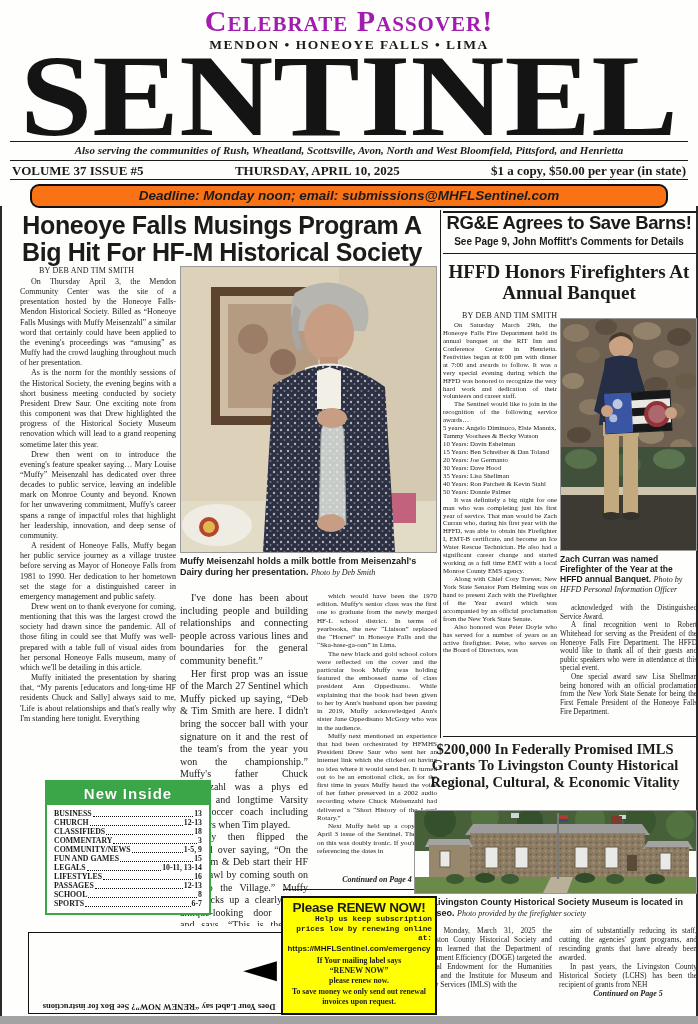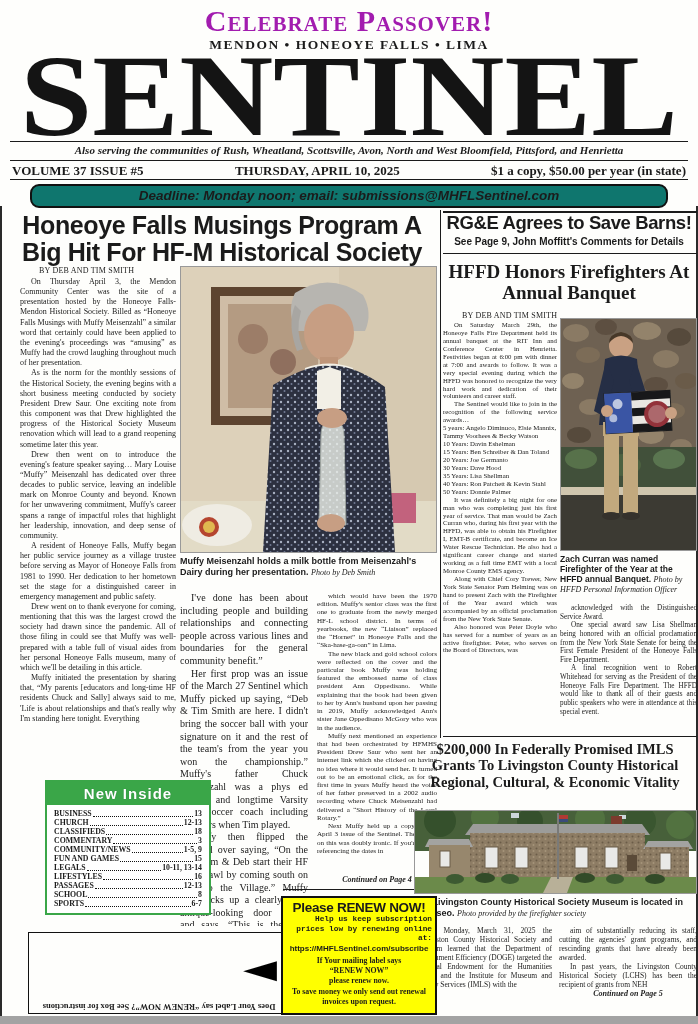--- a/index.html
+++ b/index.html
@@ -9,21 +9,21 @@
   .sans{font-family:"Liberation Sans",sans-serif;}
   .ctr{text-align:center;}
   .rule{position:absolute;background:#1b1b1b;}
   
   .passover{top:6px;left:0;width:100%;font-variant-caps:small-caps;font-weight:bold;
             font-size:30px;letter-spacing:1px;line-height:1;}
   .towns{top:37px;left:0;width:100%;font-weight:bold;font-size:13.5px;letter-spacing:1.5px;}
   .masthead{top:44px;left:10px;width:678px;}
   .tagline{top:144px;left:0;width:100%;font-style:italic;font-weight:bold;font-size:11px;}
   .volrow{top:163px;left:12px;width:674px;font-weight:bold;font-size:13px;display:flex;justify-content:space-between;}
-  .deadline{top:184px;left:30px;width:634px;height:20px;background:#0f766e;border:2px solid #111;
+  .deadline{top:184px;left:30px;width:634px;height:20px;background:#f97316;border:2px solid #111;
             border-radius:9px;font-weight:bold;font-style:italic;font-size:13.5px;line-height:20px;}
   
   .hl1{top:212px;left:8px;width:428px;font-weight:bold;font-size:25px;line-height:1.06;letter-spacing:-0.4px;}
   .byline{font-size:8px;letter-spacing:0.2px;padding-left:19px;}
   .bodycol p{margin:0;text-indent:11px;text-align:justify;}
   .bodycol p:first-child{}
   .col1{top:277px;left:20px;width:156px;height:502px;font-size:8px;line-height:1.27;overflow:hidden;}
   .photo{border:1px solid #999;box-sizing:border-box;}
   .cap{font-weight:bold;font-size:9px;line-height:1.2;}
   .capcred{font-family:"Liberation Serif",serif;font-weight:normal;font-style:italic;font-size:8px;}
@@ -222,21 +222,21 @@
       </div>
   </div>
 
   <div class="abs labelbox">
     <div class="labeltxt">Does Your Label say “RENEW NOW”? See Box for instructions</div>
   </div>
 
   <div class="abs sans renew">
     <div class="renewtitle">Please RENEW NOW!</div>
     <div class="renewline" style="font-family:Liberation Mono, monospace;text-align:right;">Help us keep subscription prices low by renewing online at:</div>
-    <div class="renewurl">https://MHFLSentinel.com/subscribe</div>
+    <div class="renewurl">https://MHFLSentinel.com/emergency</div>
     <div class="renewline" style="font-family:'Liberation Serif',serif;margin-top:3px;">If Your mailing label says</div>
     <div class="renewline" style="font-family:'Liberation Serif',serif;">“RENEW NOW”</div>
     <div class="renewline" style="font-family:'Liberation Serif',serif;">please renew now.</div>
     <div class="renewline" style="font-family:'Liberation Serif',serif;margin-top:2px;">To save money we only send out renewal invoices upon request.</div>
   </div>
   <div class="abs arrow">◀</div>
 
   <div class="rule vdiv"></div>
   <div class="rule" style="top:211px;left:443px;width:254px;height:1.5px;"></div>
   <div class="abs ctr sans hl-rg">RG&amp;E Agrees to Save Barns!</div>
@@ -319,22 +319,22 @@
         <circle cx="110" cy="94" r="6" fill="#c9a183"></circle>
     </svg>
   </div>
   <div class="abs sans cap2" style="top:554px;left:560px;width:137px;">
     <span>Zach Curran was named Firefighter of the Year at the HFFD annual Banquet.</span>
     <span class="capcred">Photo by HFFD Personal Information Officer</span>
   </div>
 
   <div class="abs bodycol hcol2">
       <p>acknowledged with the Distinguished Service Award.</p>
+      <p>A final recognition went to Robert Whitehead for serving as the President of the Honeoye Falls Fire Department. The HFFD would like to thank all of their guests and public speakers who were in attendance at this special event.</p>
       <p>One special award saw Lisa Shellman being honored with an official proclamation from the New York State Senate for being the First Female President of the Honeoye Falls Fire Department.</p>
-      <p>A final recognition went to Robert Whitehead for serving as the President of the Honeoye Falls Fire Department. The HFFD would like to thank all of their guests and public speakers who were in attendance at this special event.</p>
     </div>
 
   <div class="rule" style="top:736px;left:443px;width:254px;height:1px;"></div>
   <div class="abs ctr hl-imls">
       <div>$200,000 In Federally Promised IMLS</div>
       <div>Grants To Livingston County Historical</div>
       <div>Regional, Cultural, &amp; Economic Vitality</div>
     </div>
 
   <div class="abs photo" style="top:810px;left:414px;width:283px;height:84px;">

